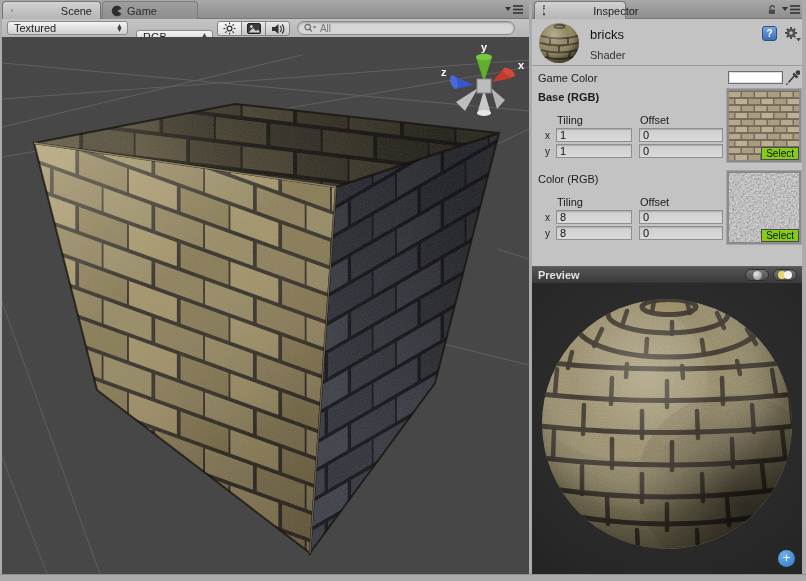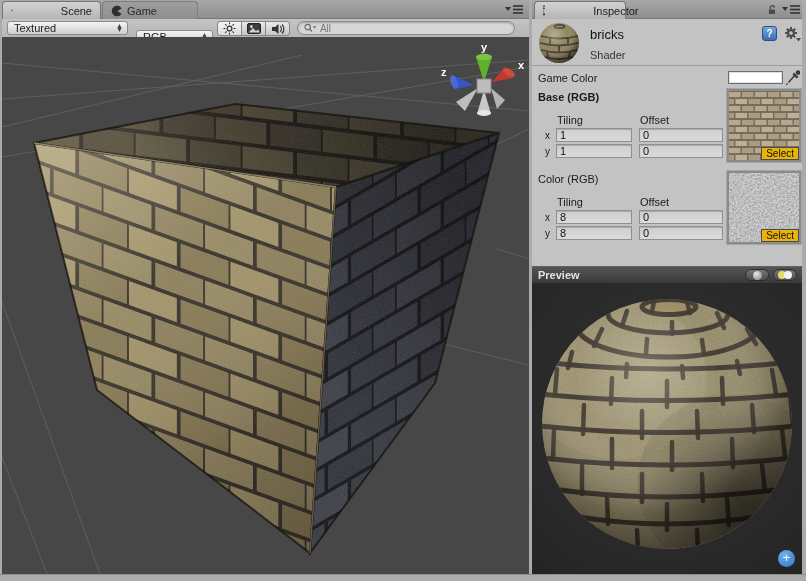--- a/index.html
+++ b/index.html
@@ -30,21 +30,21 @@
   #scene-viewport{position:absolute;left:0;top:37px;width:527px;height:537px;background:#474747;overflow:hidden;}
 
   
   #inspector-panel{position:absolute;left:532px;top:0;width:270px;height:574px;background:#c3c3c3;}
   #inspector-body{position:absolute;left:0;top:19px;width:270px;height:247px;background:#c3c3c3;font-size:11px;color:#1b1b1b;}
   .ilabel{position:absolute;font-size:11px;color:#1b1b1b;}
   .field{position:absolute;height:14px;border:1px solid #8f8f8f;background:linear-gradient(#cfcfcf,#dadada);
       box-shadow:inset 0 1px 1px rgba(0,0,0,.18);font-size:11px;color:#111;padding:0 3px;outline:none;}
   .axis-label{position:absolute;font-size:10px;color:#222;}
   .thumb{position:absolute;left:195px;width:74px;height:73px;border:2px solid #8b8b8b;box-shadow:0 0 0 1px #a5a5a5;background:#777;}
-  .select-btn{position:absolute;right:0;bottom:0;height:13px;padding:0 4px;background:#eab308;border:1px solid #4c4c4c;
+  .select-btn{position:absolute;right:0;bottom:0;height:13px;padding:0 4px;background:#84cc16;border:1px solid #4c4c4c;
       font-size:10px;color:#111;line-height:11px;}
   #shader-dd{position:absolute;left:96px;top:27px;width:166px;height:16px;border:1px solid #8e8e8e;border-radius:4px;
       background:linear-gradient(#fbfbfb,#d5d5d5);display:flex;align-items:center;font-size:11px;color:#111;padding:0 6px;}
   #shader-dd .dd-caret{margin-left:auto;font-size:8px;color:#333;}
   #help-btn{position:absolute;left:230px;top:7px;width:15px;height:15px;border-radius:3px;background:linear-gradient(#7aa7e0,#3c6cb4);
       border:1px solid #2d4f86;color:#fff;font-size:10px;font-weight:bold;display:flex;align-items:center;justify-content:center;}
   #color-swatch{position:absolute;left:196px;top:52px;width:55px;height:13px;background:#ffffff;border:1px solid #6f6f6f;box-shadow:0 0 0 1px #dedede inset;}
   .hdr-divider{position:absolute;left:0;top:46px;width:270px;border-bottom:1px solid #9b9b9b;}
 
   

